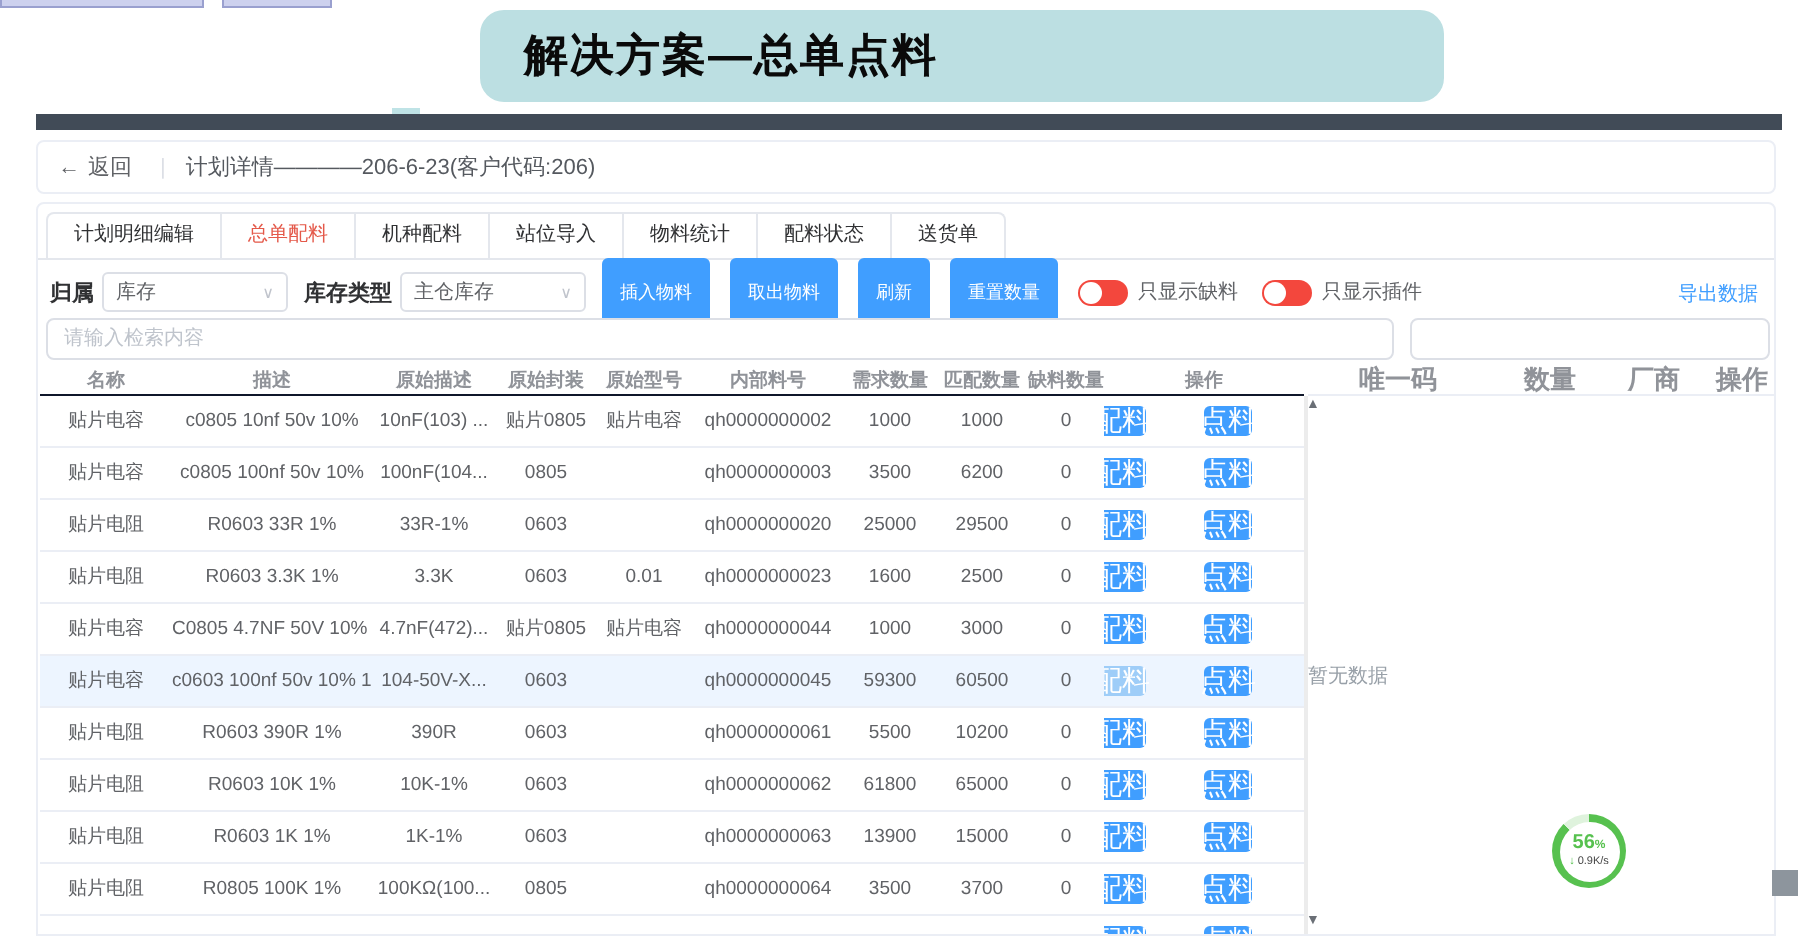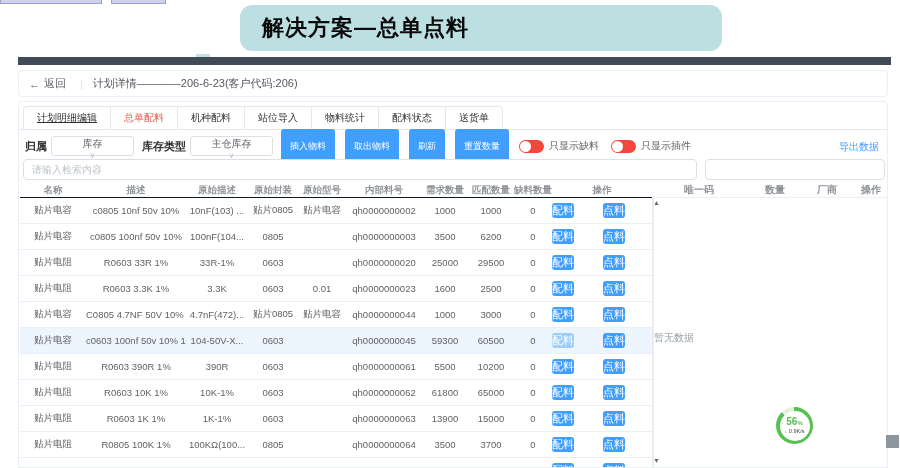--- a/index.html
+++ b/index.html
@@ -23,28 +23,28 @@
   .header-card .arrow { margin-right:4px; color:#606266; cursor:pointer; }
   .header-card .sep { color:#dcdfe6; margin:0 10px; }
   .header-card .ttl { color:#55595f; }
 
   
   .main-card { position:absolute; left:18px; top:101px; width:870px; height:367px; background:#fff; border:1px solid #ebeef5; border-radius:4px 4px 0 0; overflow:hidden; }
 
   
   .tabs-row { position:absolute; top:4px; left:0; right:0; height:24px; border-bottom:1px solid #e4e7ed; display:flex; padding-left:4px; }
   .tab { padding:0 13px; line-height:22px; font-size:10px; color:#303133; background:#fff; border:1px solid #e4e7ed; border-left:none; border-bottom:none; cursor:pointer; white-space:nowrap; }
-  .tab:first-child { border-left:1px solid #e4e7ed; border-top-left-radius:4px;text-decoration:underline; }
+  .tab:first-child { border-left:1px solid #e4e7ed; border-top-left-radius:4px; }
   .tab:last-child { border-top-right-radius:4px; }
   .tab.active { color:#e4594a; }
 
   
   .filter-row { position:absolute; top:33px; left:6px; right:6px; height:22px; display:flex; align-items:center; font-size:10px; }
   .flabel { font-weight:bold; color:#303133; font-size:11px; margin-right:4px; white-space:nowrap; }
-  .select { width:83px; height:20px; border:1px solid #dcdfe6; border-radius:3px; display:flex; align-items:center; justify-content:space-between; padding:0 6px; color:#606266; margin-right:8px; background:#fff; cursor:pointer;flex-direction:column; }
+  .select { width:93px; height:20px; border:1px solid #dcdfe6; border-radius:3px; display:flex; align-items:center; justify-content:space-between; padding:0 6px; color:#606266; margin-right:8px; background:#fff; cursor:pointer; }
   .select .chev { color:#c0c4cc; font-size:8px; }
   .btn { height:20px; padding:17px 9px; border:none; border-radius:3px; color:#fff; font-size:9px; display:flex; align-items:center; margin-right:10px; cursor:pointer; white-space:nowrap; }
   .btn.primary { background:#409eff; }
   .btn.danger { background:#f56c6c; }
   .toggle-wrap { display:flex; align-items:center; margin-right:12px; }
   .toggle { width:25px; height:13px; border-radius:7px; background:#f3473d; position:relative; margin-right:5px; cursor:pointer; }
   .toggle .knob { position:absolute; left:1px; top:1px; width:11px; height:11px; border-radius:50%; background:#fff; }
   .toggle-label { color:#606266; font-size:10px; white-space:nowrap; }
   .export-link { position:absolute; right:8px; top:38px; color:#409eff; font-size:10px; cursor:pointer; }
 
@@ -60,32 +60,32 @@
   .left-table { width:632px; margin-left:1px; }
   .thead, .row { display:flex; align-items:center; }
   .thead { height:15px; font-size:9.5px; color:#909399; font-weight:bold; border-bottom:1px solid #0f172a; }
   .row { height:26px; font-size:9.5px; color:#606266; border-bottom:1px solid #ebeef5; background:#fff; }
   .row.hl { background:#edf5ff; }
   .c { text-align:center; white-space:nowrap; overflow:hidden; }
   .c.name { width:66px; } .c.desc { width:100px; } .c.odesc { width:62px; }
   .c.opkg { width:50px; } .c.omodel { width:48px; } .c.pno { width:76px; }
   .c.dem { width:46px; } .c.mat { width:46px; } .c.short { width:38px; }
   .c.act { width:100px; display:flex; justify-content:center; gap:5px; }
-  .mini-btn { width:24px; height:15px; background:#409eff; color:#fff; font-size:11px; border:none; border-radius:3px; display:flex; align-items:center; justify-content:center; cursor:pointer;margin-left:24px; }
+  .mini-btn { width:24px; height:15px; background:#409eff; color:#fff; font-size:14px; border:none; border-radius:3px; display:flex; align-items:center; justify-content:center; cursor:pointer;margin-left:24px; }
   .mini-btn.light { background:#9ecdf8; }
 
   
   .v-scroll { width:13px; background:#f7f7f7; border-left:1px solid #ececec; border-right:1px solid #ececec; position:relative; margin-top:15px; }
   .v-scroll .arr { position:absolute; left:0; right:0; text-align:center; font-size:7px; color:#6a6f76; }
   .v-scroll .arr.up { top:1px; } .v-scroll .arr.down { bottom:3px; }
   .v-scroll .thumb { position:absolute; top:11px; left:2px; right:2px; height:28px; background:#aeb2b8; border-radius:2px; }
 
   
   .right-panel { flex:1; position:relative; }
-  .rhead { display:flex; height:15px; align-items:center; font-size:10px; color:#909399; font-weight:bold; border-bottom:1px solid #ebeef5; margin-right:2px; }
+  .rhead { display:flex; height:15px; align-items:center; font-size:13px; color:#909399; font-weight:bold; border-bottom:1px solid #ebeef5; margin-right:2px; }
   .rc { text-align:center; white-space:nowrap; }
   .rc.r1 { width:90px; } .rc.r2 { width:62px; } .rc.r3 { width:42px; } .rc.r4 { width:46px; }
   .empty-text { position:absolute; top:148px; left:0; right:24px; color:#98a0a8; font-size:10px; }
 
   .gauge { position:absolute; left:122px; top:224px; width:37px; height:37px; border-radius:50%; background:conic-gradient(#57c14f 0 88%, #dff3dd 88% 100%); display:flex; align-items:center; justify-content:center; }
   .gauge-inner { width:30px; height:30px; border-radius:50%; background:#fff; display:flex; flex-direction:column; align-items:center; justify-content:center; }
   .gauge-pct { font-size:10px; font-weight:bold; color:#57c14f; line-height:10px; }
   .gauge-pct .pc { font-size:6px; }
   .gauge-speed { font-size:5.5px; color:#444; line-height:7px; }
   .gauge-speed .dn { color:#57c14f; }

